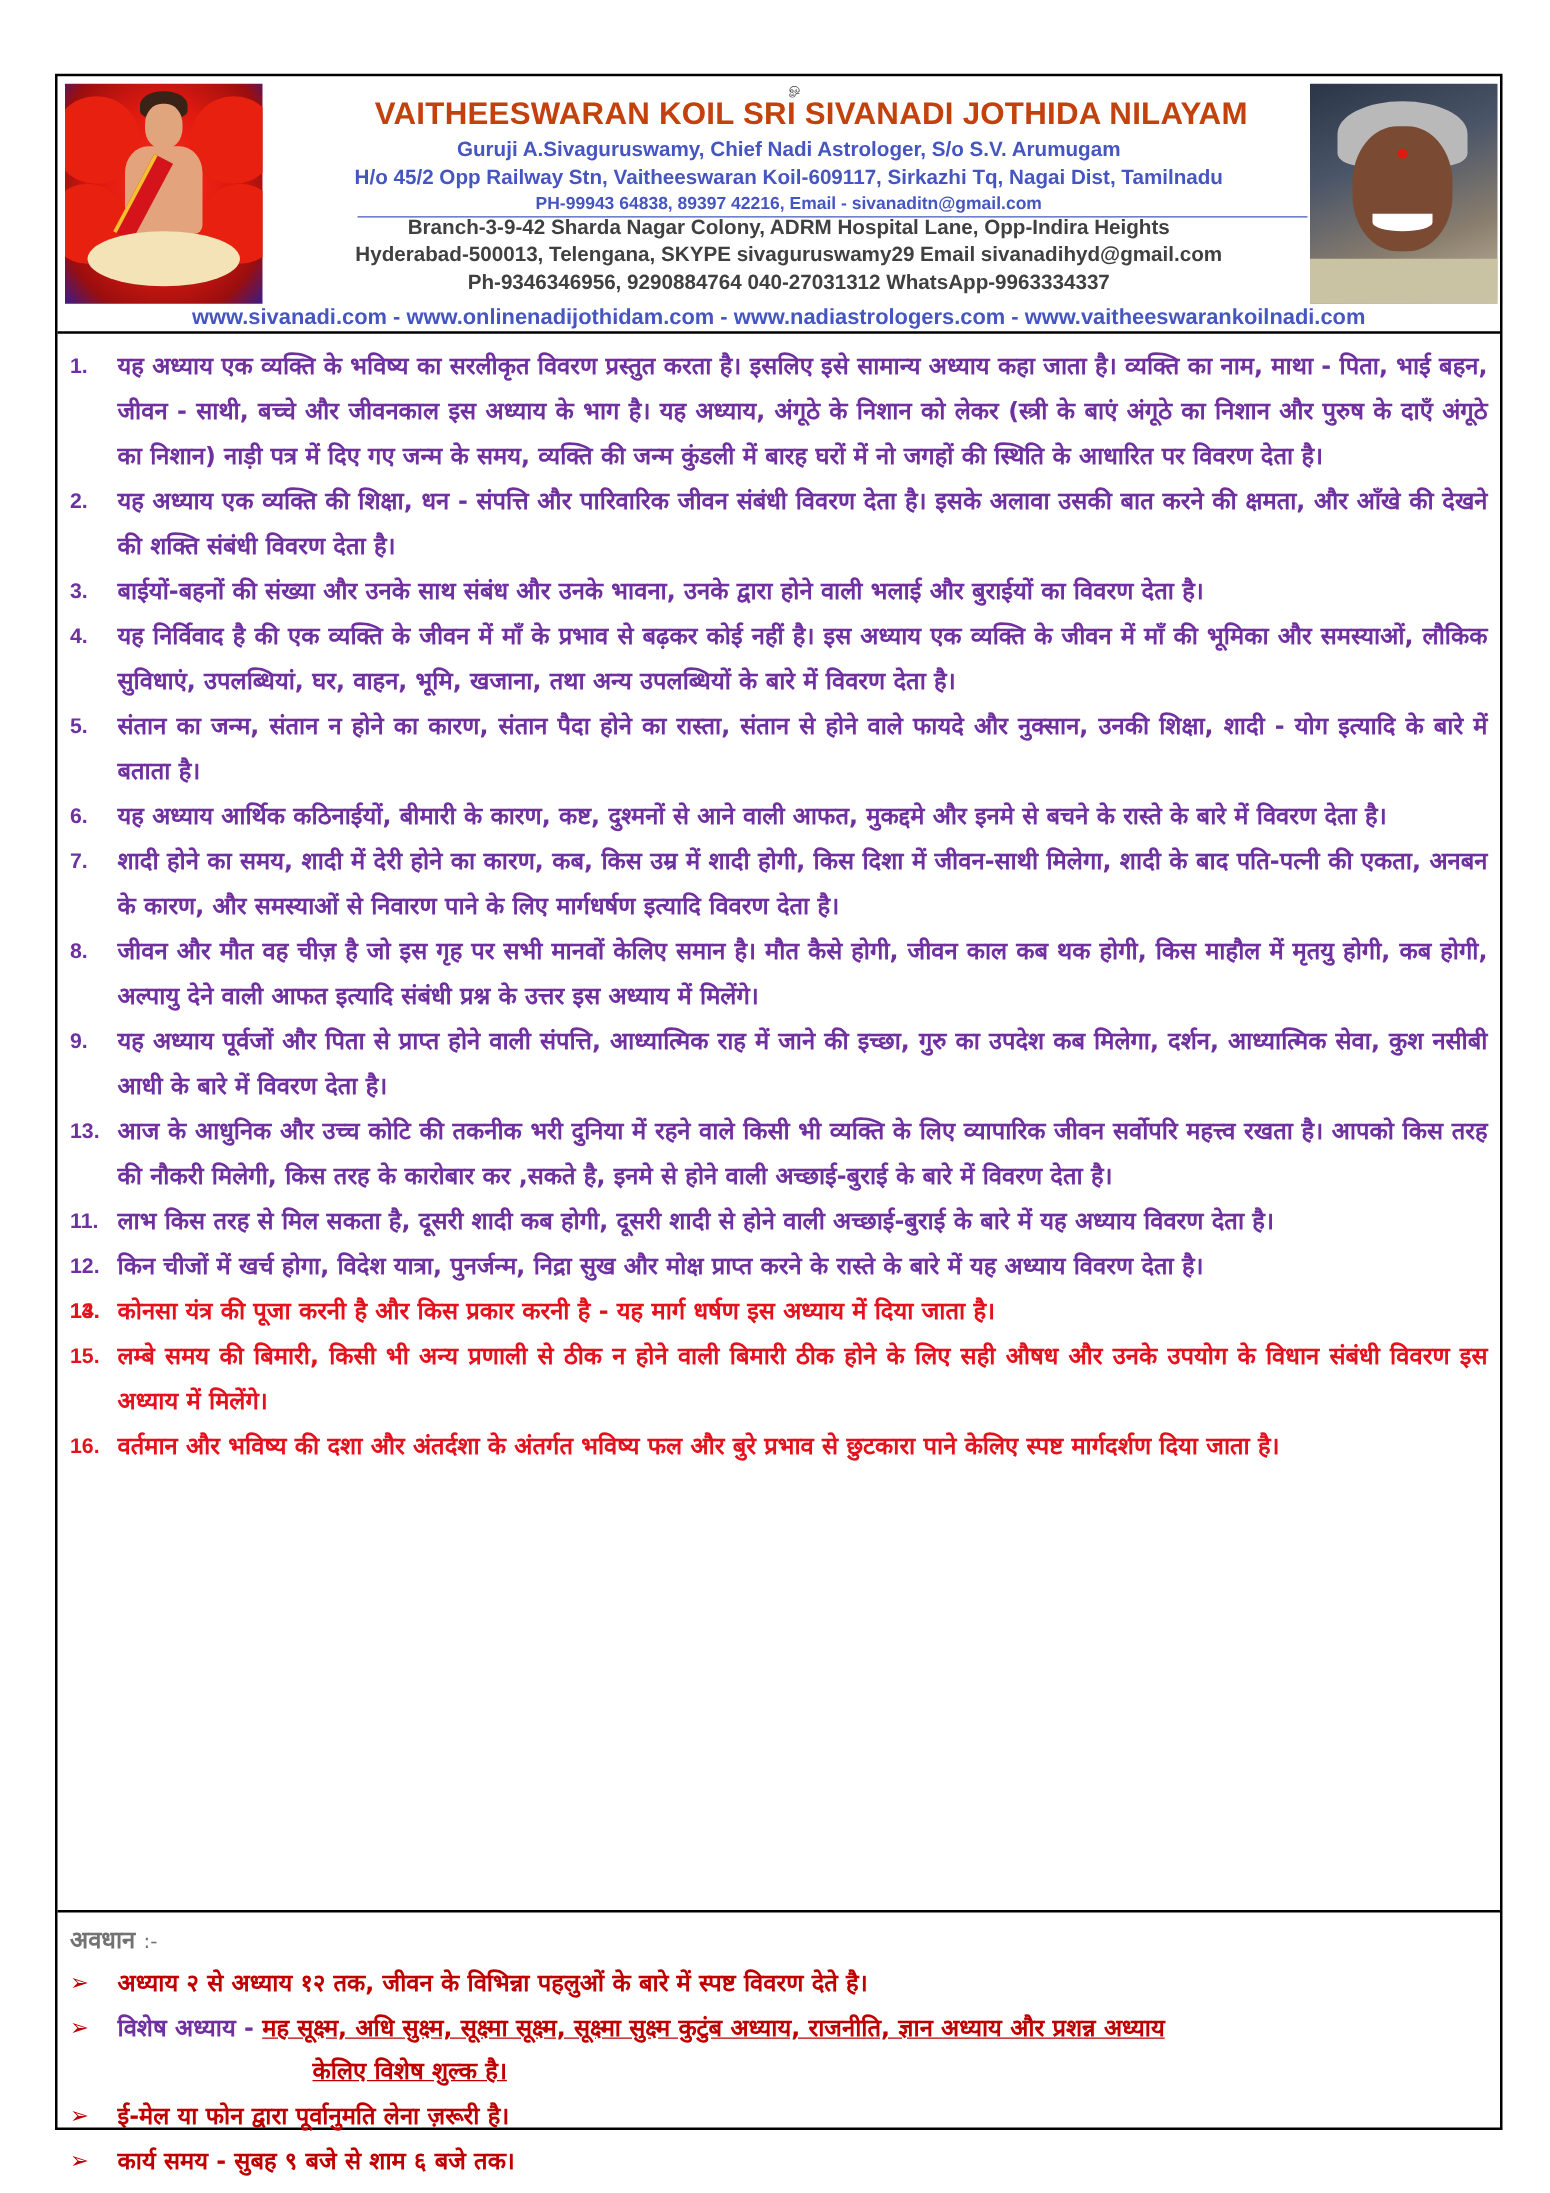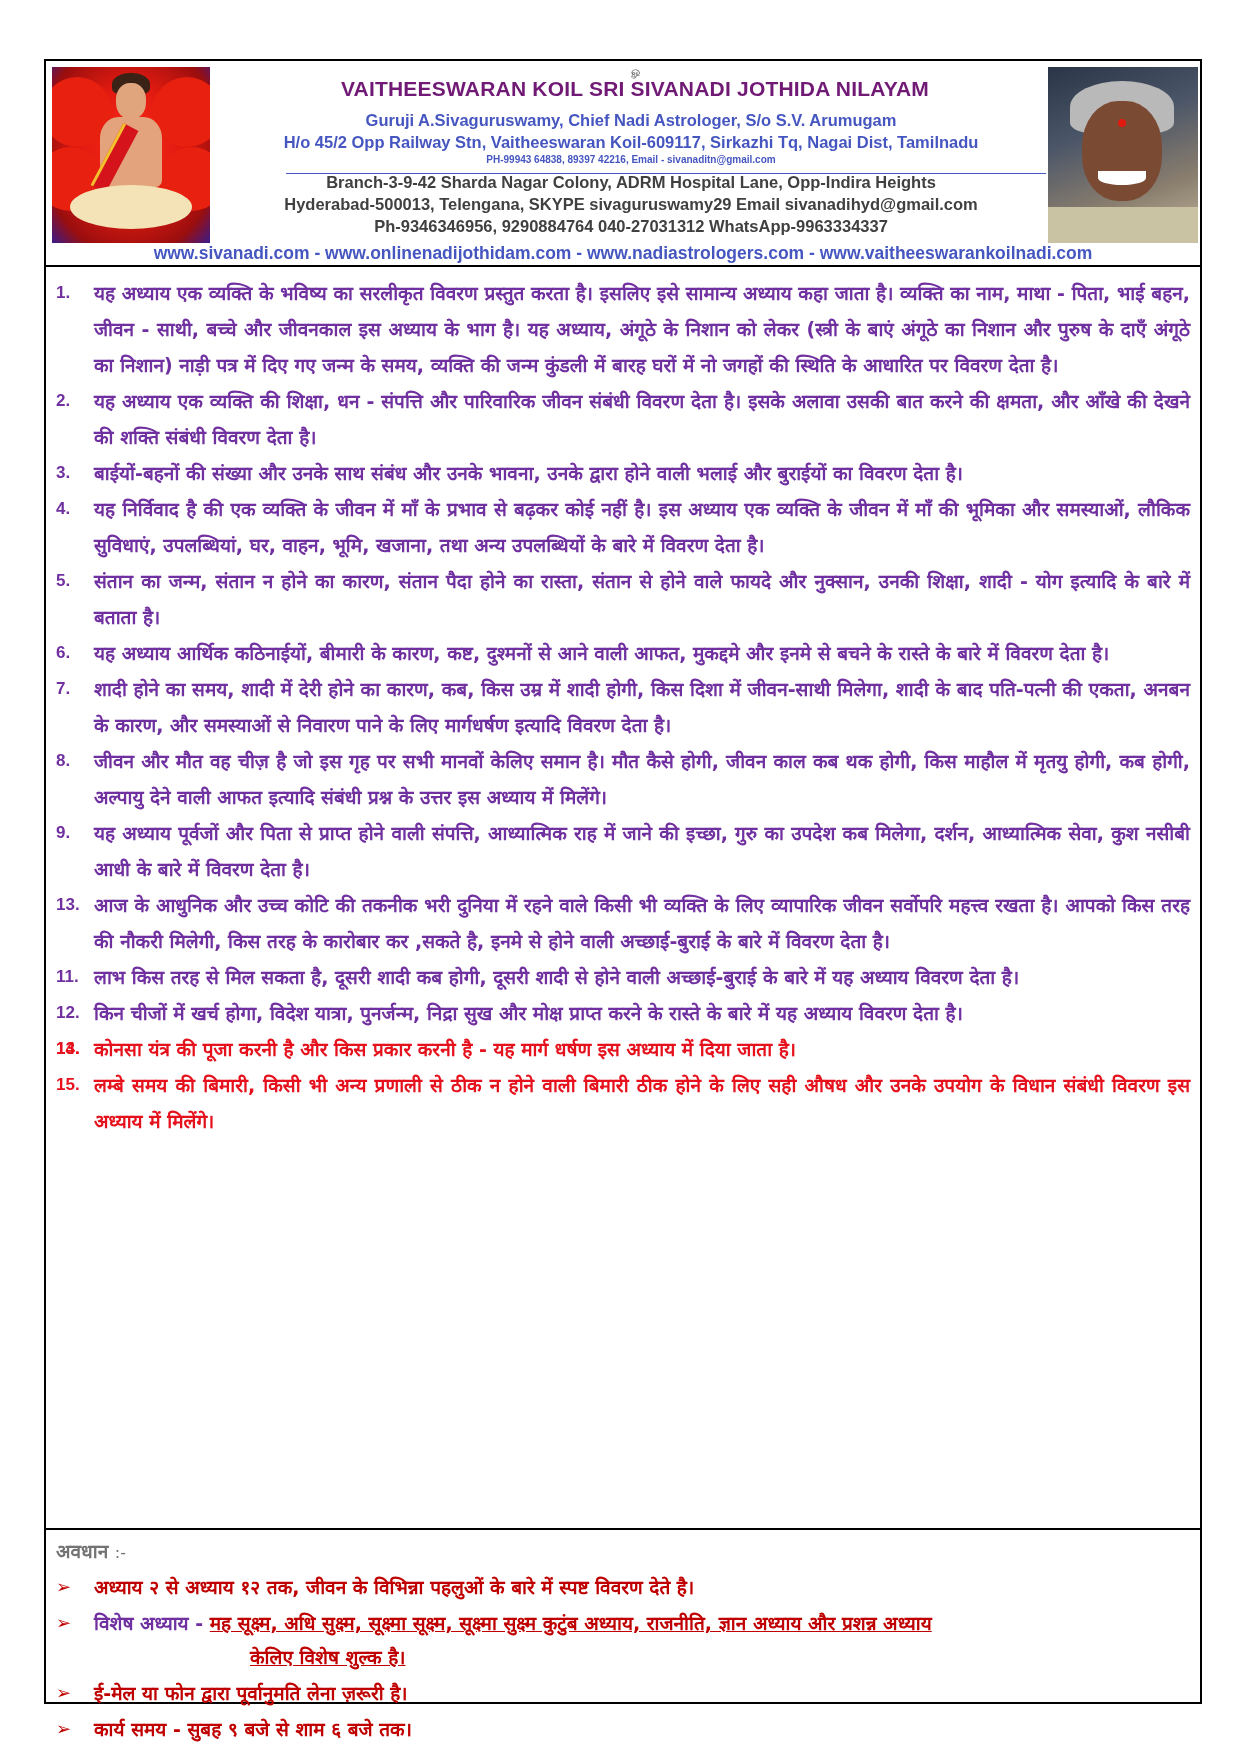--- a/index.html
+++ b/index.html
@@ -13,21 +13,21 @@
   .left-img .figure-body { position:absolute; left:48px; top:50px; width:62px; height:70px; background:#e3a47d; border-radius:30% 30% 10% 10%; }
   .left-img .figure-sash { position:absolute; left:54px; top:56px; width:14px; height:70px; background:#d4141a; transform:rotate(28deg); border-left:3px solid #f3c12e; }
   .left-img .figure-legs { position:absolute; left:18px; top:118px; width:122px; height:44px; background:#f3e3b6; border-radius:50%; }
   .right-img { position:absolute; left:1002px; top:6px; width:150px; height:176px; background:linear-gradient(160deg,#2b3548 0%, #4a5568 35%, #8a7e6e 70%, #c4b8a0 100%); overflow:hidden; }
   .right-img .face { position:absolute; left:34px; top:34px; width:80px; height:100px; background:#7a4a32; border-radius:45%; }
   .right-img .hair { position:absolute; left:22px; top:14px; width:104px; height:52px; background:#b9b9b9; border-radius:50% 50% 20% 20%; }
   .right-img .tilak { position:absolute; left:70px; top:52px; width:8px; height:8px; background:#e01a10; border-radius:50%; }
   .right-img .smile { position:absolute; left:50px; top:104px; width:48px; height:14px; background:#fff; border-radius:0 0 50% 50%; }
   .right-img .shirt { position:absolute; left:0; top:140px; width:150px; height:40px; background:#c9c2a3; }
   .om { position:absolute; left:585px; top:4px; font-size:11px; color:#444; }
-  .title { position:absolute; left:174px; top:16px; width:830px; text-align:center; font-weight:bold; font-size:21px; color:#701a75; letter-spacing:0.2px; }
+  .title { position:absolute; left:188px; top:16px; width:830px; text-align:center; font-weight:bold; font-size:25px; color:#c2410c; letter-spacing:0.2px; }
   .blue { color:#4656c0; }
   .maroon { color:#404040; }
   .sub1 { position:absolute; left:170px; width:830px; text-align:center; font-weight:bold; font-size:16.5px; }
   .divider-blue { position:absolute; left:240px; top:112px; width:760px; height:1px; background:#4656c0; }
   .websites { position:absolute; left:0; top:182px; width:100%; text-align:center; font-weight:bold; font-size:17.5px; color:#4656c0; white-space:nowrap; }
   .content { position:absolute; left:0; top:206px; width:100%; height:1263px; border-bottom:2px solid #000; box-sizing:border-box; }
   .list { position:absolute; left:10px; top:8px; width:1134px; margin:0; padding:0; list-style:none; }
   .item { position:relative; padding-left:38px; font-weight:bold; font-size:19px; line-height:36px; font-family:"DejaVu Sans", sans-serif; text-align:justify; }
   .item .num { position:absolute; left:0; top:0; font-family:"Liberation Sans", sans-serif; font-size:17px; }
   .purple { color:#7030a0; }
@@ -56,21 +56,21 @@
       <div class="figure-head"></div>
       <div class="figure-body"></div>
       <div class="figure-sash"></div>
       <div class="figure-legs"></div>
     </div>
 
     <div class="om">ௐ</div>
     <div class="title">VAITHEESWARAN KOIL SRI SIVANADI JOTHIDA NILAYAM</div>
     <div class="sub1 blue" style="top:50px;">Guruji A.Sivaguruswamy, Chief Nadi Astrologer, S/o S.V. Arumugam</div>
     <div class="sub1 blue" style="top:72px;">H/o 45/2 Opp Railway Stn, Vaitheeswaran Koil-609117, Sirkazhi Tq, Nagai Dist, Tamilnadu</div>
-    <div class="sub1 blue" style="top:93px;font-size:10px;">PH-99943 64838, 89397 42216, Email -  sivanaditn@gmail.com</div>
+    <div class="sub1 blue" style="top:93px;font-size:14px;">PH-99943 64838, 89397 42216, Email -  sivanaditn@gmail.com</div>
     <div class="divider-blue"></div>
     <div class="sub1 maroon" style="top:112px;">Branch-3-9-42 Sharda Nagar Colony, ADRM Hospital Lane, Opp-Indira Heights</div>
     <div class="sub1 maroon" style="top:134px;">Hyderabad-500013, Telengana, SKYPE sivaguruswamy29 Email sivanadihyd@gmail.com</div>
     <div class="sub1 maroon" style="top:156px;">Ph-9346346956, 9290884764 040-27031312 WhatsApp-9963334337</div>
 
     <div class="right-img">
       <div class="hair"></div>
       <div class="face"></div>
       <div class="tilak"></div>
       <div class="smile"></div>
@@ -90,20 +90,21 @@
       <li class="item purple"><span class="num">6.</span><span>यह अध्याय आर्थिक कठिनाईयों, बीमारी के कारण, कष्ट, दुश्मनों से आने वाली आफत, मुकद्दमे और इनमे से बचने के रास्ते के बारे में विवरण देता है।</span></li>
       <li class="item purple"><span class="num">7.</span><span>शादी होने का समय, शादी में देरी होने का कारण, कब, किस उम्र में शादी होगी, किस दिशा में जीवन-साथी मिलेगा,  शादी के बाद पति-पत्नी की एकता, अनबन के कारण, और समस्याओं से निवारण पाने के लिए मार्गधर्षण इत्यादि विवरण देता है।</span></li>
       <li class="item purple"><span class="num">8.</span><span>जीवन और मौत वह चीज़ है जो इस गृह पर सभी मानवों केलिए समान है।  मौत कैसे होगी, जीवन काल कब थक होगी, किस माहौल में मृतयु होगी, कब होगी, अल्पायु देने वाली आफत इत्यादि संबंधी प्रश्न के उत्तर इस अध्याय में मिलेंगे।</span></li>
       <li class="item purple"><span class="num">9.</span><span>यह अध्याय पूर्वजों और पिता से प्राप्त होने वाली संपत्ति, आध्यात्मिक राह में जाने की इच्छा, गुरु का उपदेश कब मिलेगा, दर्शन, आध्यात्मिक सेवा, कुश नसीबी आधी के बारे में विवरण देता है।</span></li>
       <li class="item purple"><span class="num">13.</span><span>आज के आधुनिक और उच्च कोटि की तकनीक भरी दुनिया में रहने वाले किसी भी व्यक्ति के लिए व्यापारिक जीवन सर्वोपरि महत्त्व रखता है।  आपको किस तरह की नौकरी मिलेगी, किस तरह के कारोबार कर ,सकते है, इनमे से होने वाली अच्छाई-बुराई के बारे में विवरण देता है।</span></li>
       <li class="item purple"><span class="num">11.</span><span>लाभ किस तरह से मिल सकता है, दूसरी शादी कब होगी, दूसरी शादी से होने वाली अच्छाई-बुराई के बारे में यह अध्याय विवरण देता है।</span></li>
       <li class="item purple"><span class="num">12.</span><span>किन चीजों में खर्च होगा, विदेश यात्रा, पुनर्जन्म, निद्रा सुख और मोक्ष प्राप्त करने के रास्ते के बारे में यह अध्याय विवरण देता है।</span></li>
       <li class="item red"><span class="num">13.</span></li>
       <li class="item red"><span class="num">14.</span><span>कोनसा यंत्र की पूजा करनी है और किस प्रकार करनी है - यह मार्ग धर्षण इस अध्याय में दिया जाता है।</span></li>
       <li class="item red"><span class="num">15.</span><span>लम्बे समय की बिमारी, किसी भी अन्य प्रणाली से ठीक न होने वाली बिमारी ठीक होने के लिए सही औषध और उनके उपयोग के विधान संबंधी विवरण इस अध्याय में मिलेंगे।</span></li>
+      <li class="item red"><span class="num">16.</span><span>वर्तमान और भविष्य की दशा और अंतर्दशा के अंतर्गत भविष्य फल और बुरे प्रभाव से छुटकारा पाने केलिए स्पष्ट मार्गदर्शण दिया जाता है।</span></li>
     </ol>
   </div>
 
   <div class="notes">
     <div class="notes-title">
       <span>अवधान</span> <span class="colon">:-</span>
     </div>
     <div class="note" style="top:40px;">
       <span class="arrow">➢</span>
       <span class="txt">अध्याय २ से अध्याय १२ तक, जीवन के विभिन्ना पहलुओं के बारे में स्पष्ट विवरण देते है।</span>

